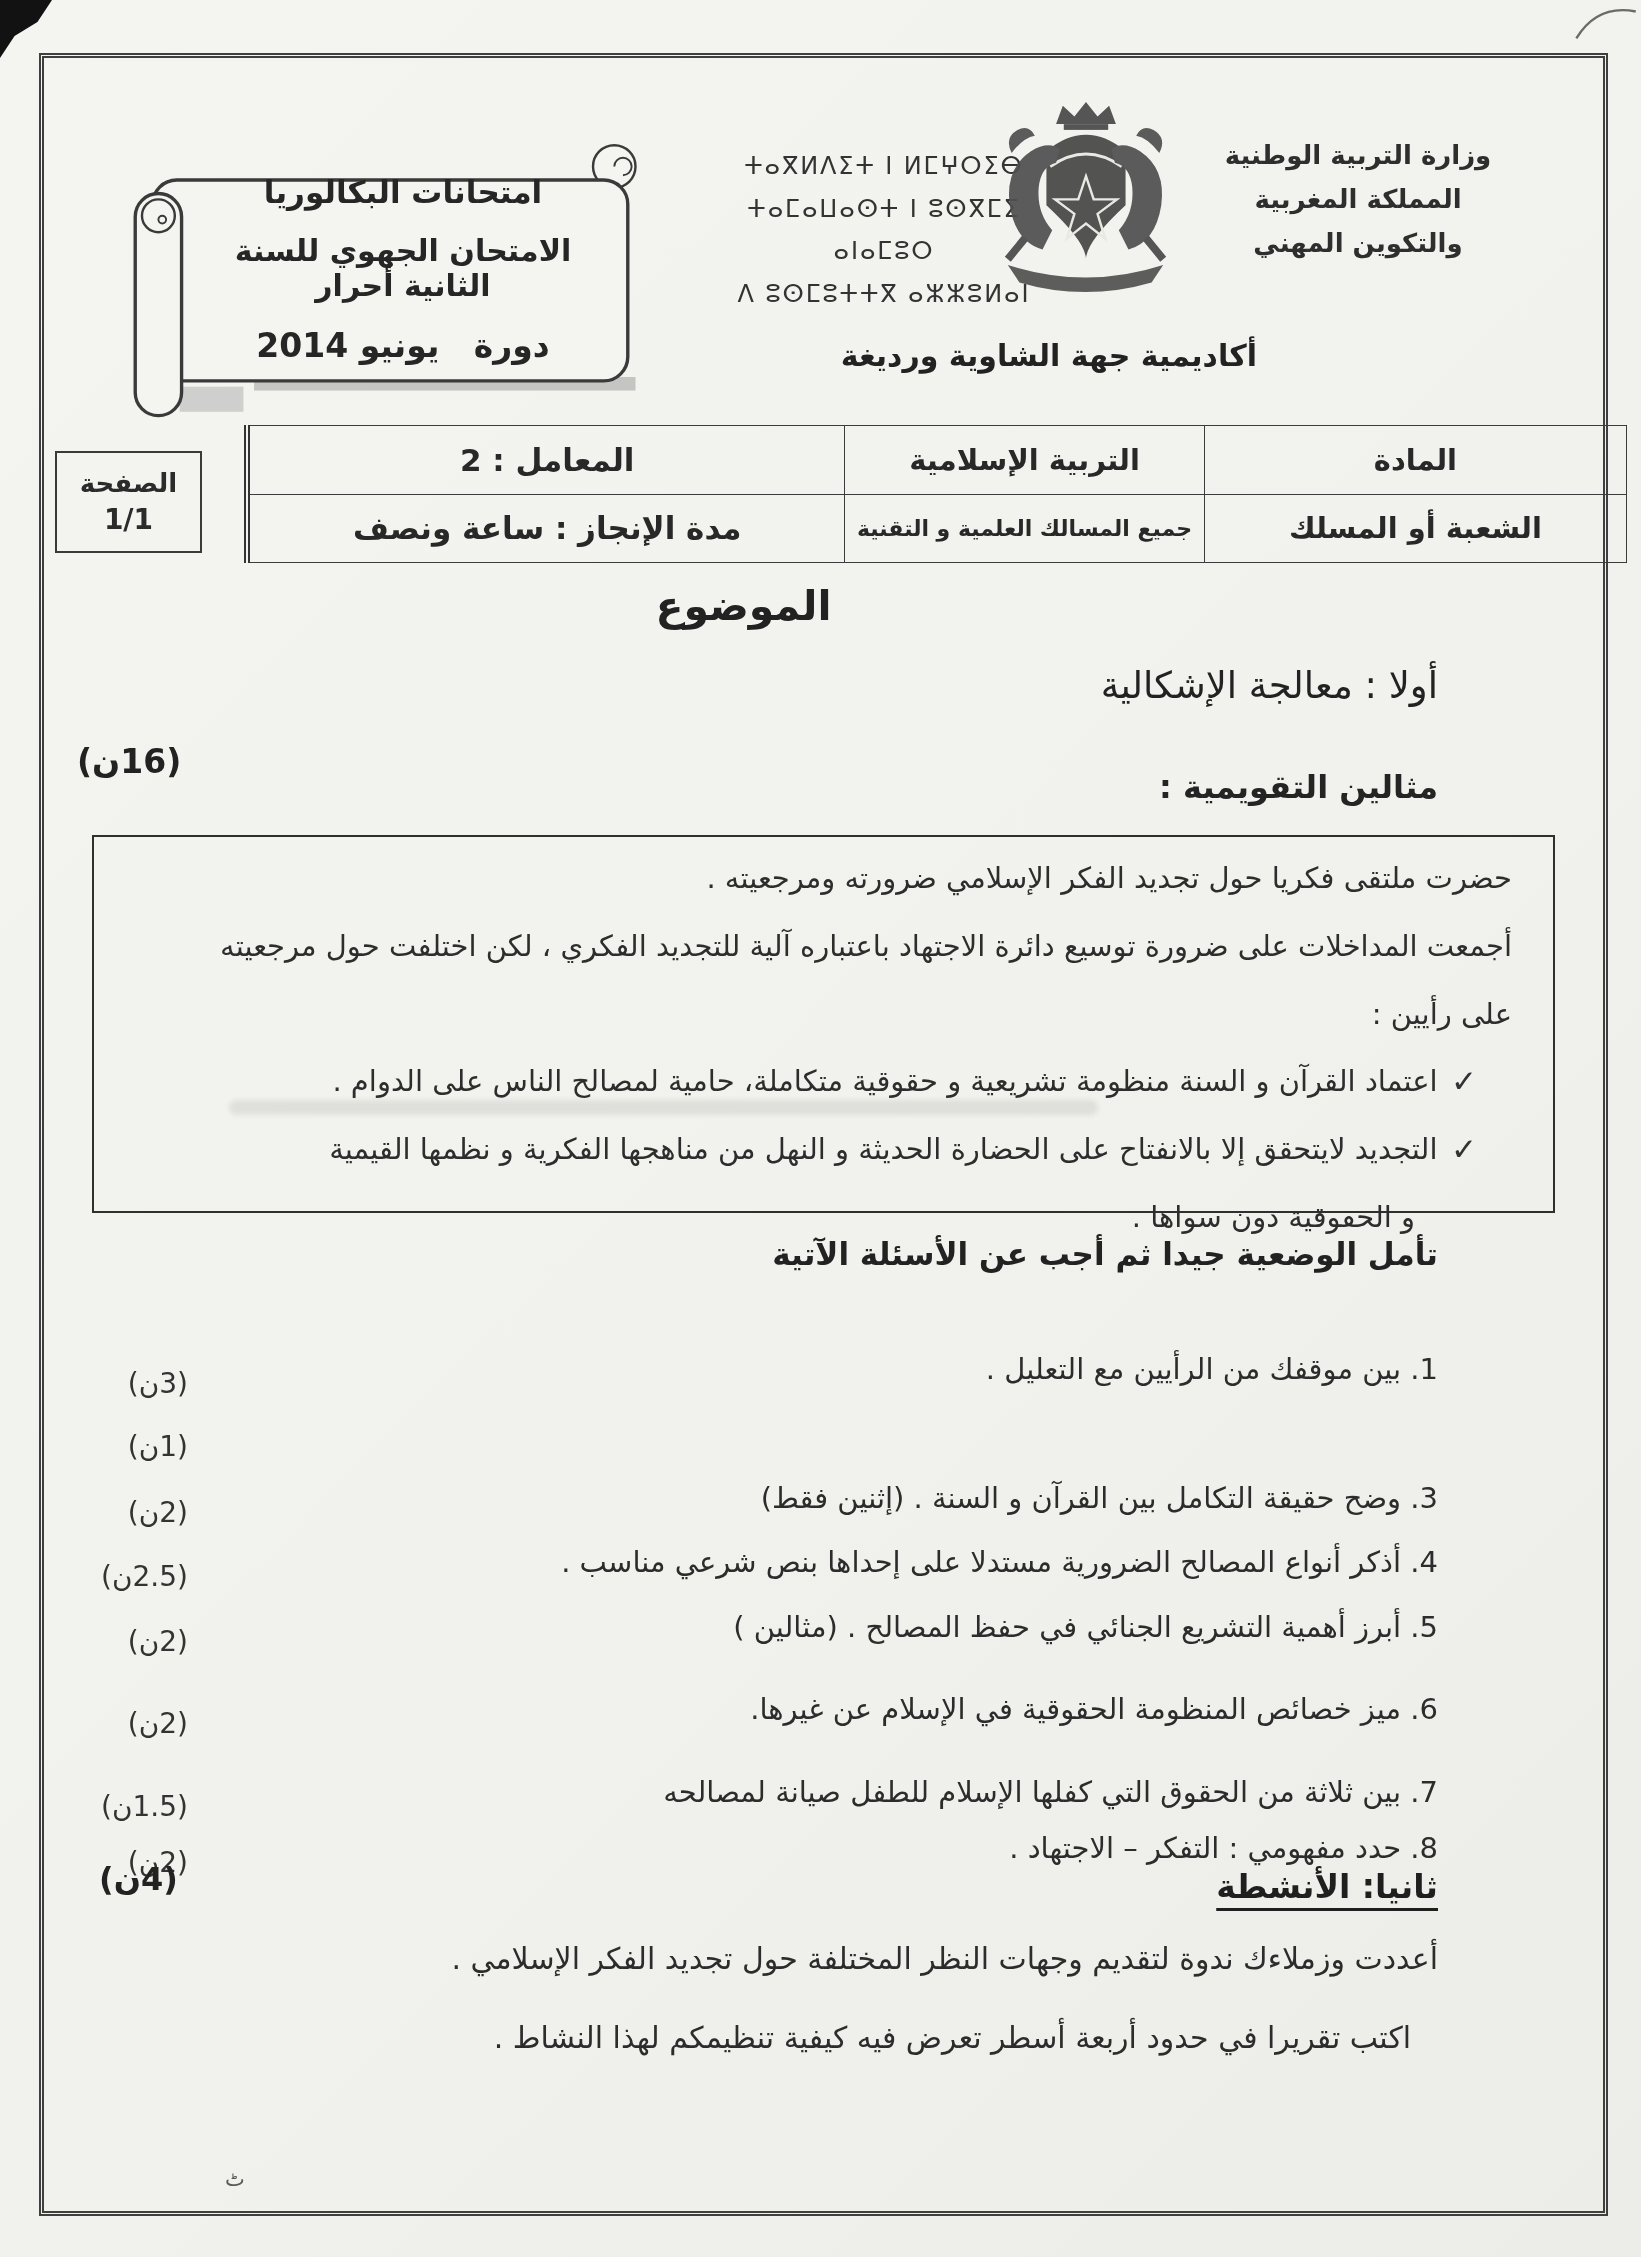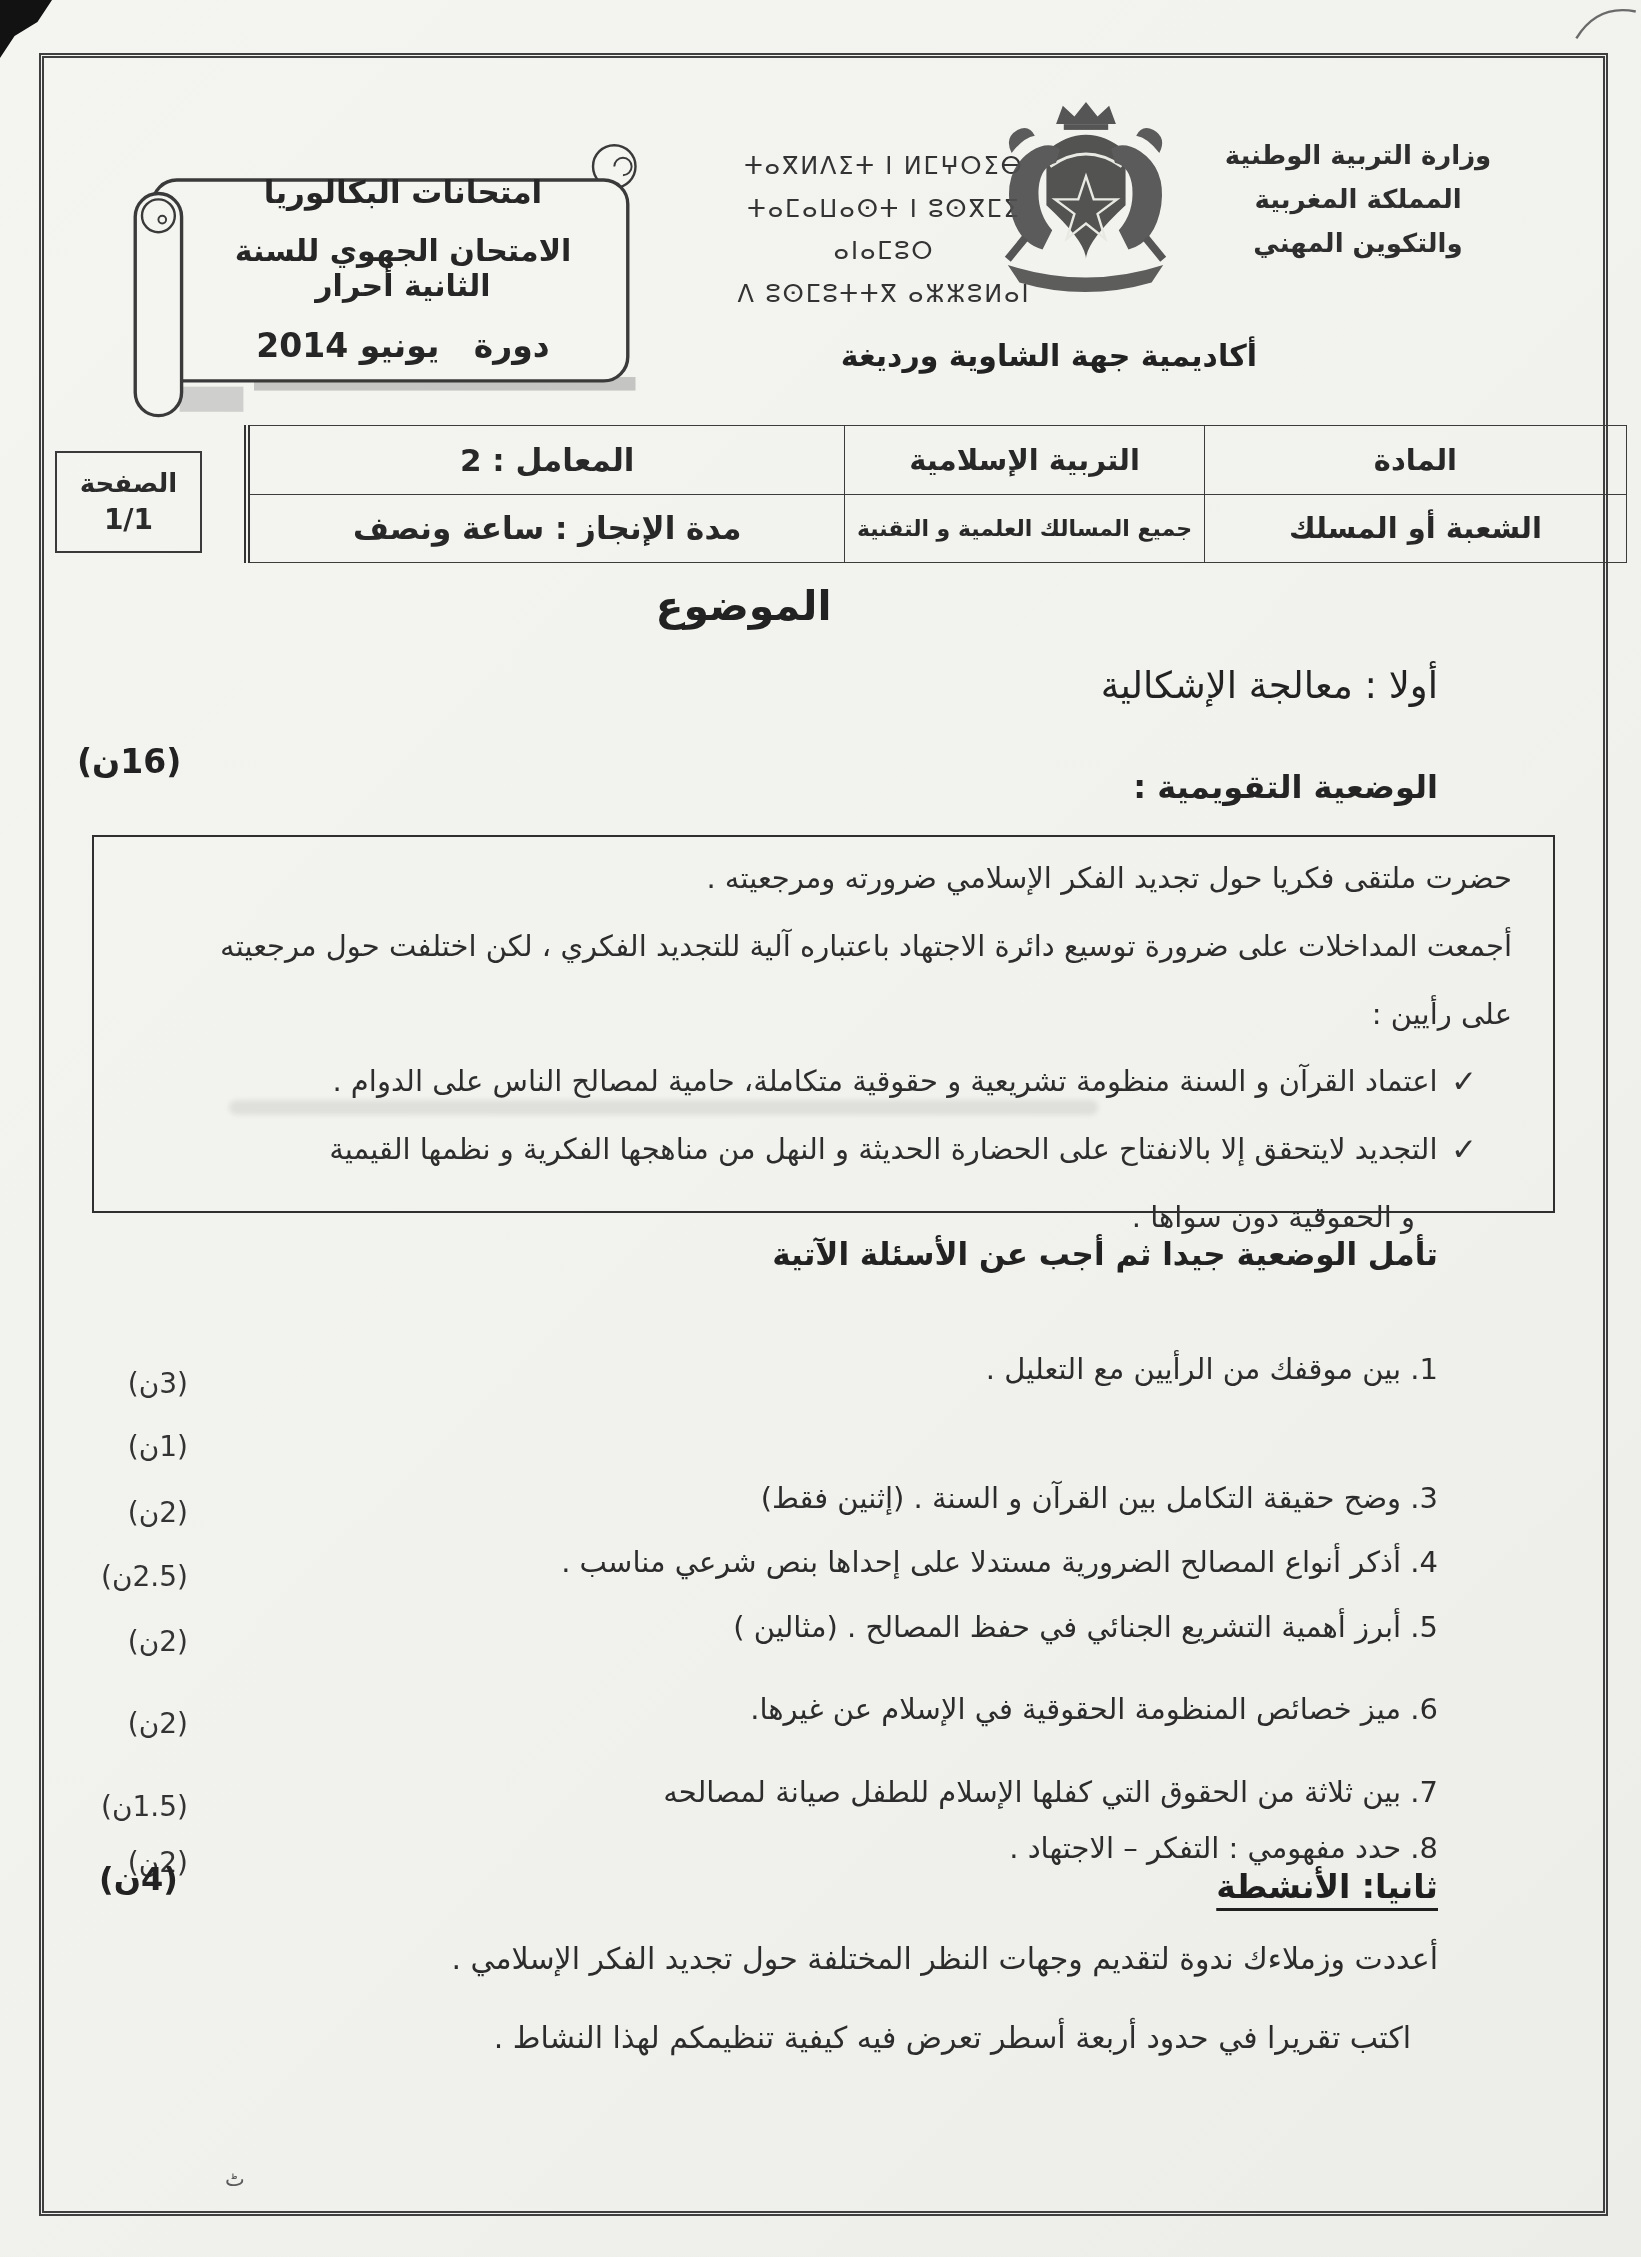--- a/index.html
+++ b/index.html
@@ -164,21 +164,21 @@
       <td class="c-value small">جميع المسالك العلمية و التقنية</td>
       <td class="c-extra">مدة الإنجاز : ساعة ونصف</td>
     </tr>
   </tbody>
     </table>
 
   <div class="subject-title">الموضوع</div>
 
   <div class="h-first">أولا : معالجة الإشكالية</div>
   <div class="mark-16">(16ن)</div>
-  <div class="h-situation">الوضعية التقويمية :</div>
+  <div class="h-situation">مثالين التقويمية :</div>
 
   <div class="sit-box">
     <p>حضرت ملتقى فكريا حول تجديد الفكر الإسلامي ضرورته ومرجعيته .</p>
     <p>أجمعت المداخلات على ضرورة توسيع دائرة الاجتهاد باعتباره آلية للتجديد الفكري ، لكن اختلفت حول مرجعيته</p>
     <p>على رأيين :</p>
     <div class="sit-bullet">
       <span class="check">✓</span>
       <span>اعتماد القرآن و السنة منظومة تشريعية و حقوقية متكاملة، حامية لمصالح الناس على الدوام .</span>
     </div>
     <div class="sit-bullet">

